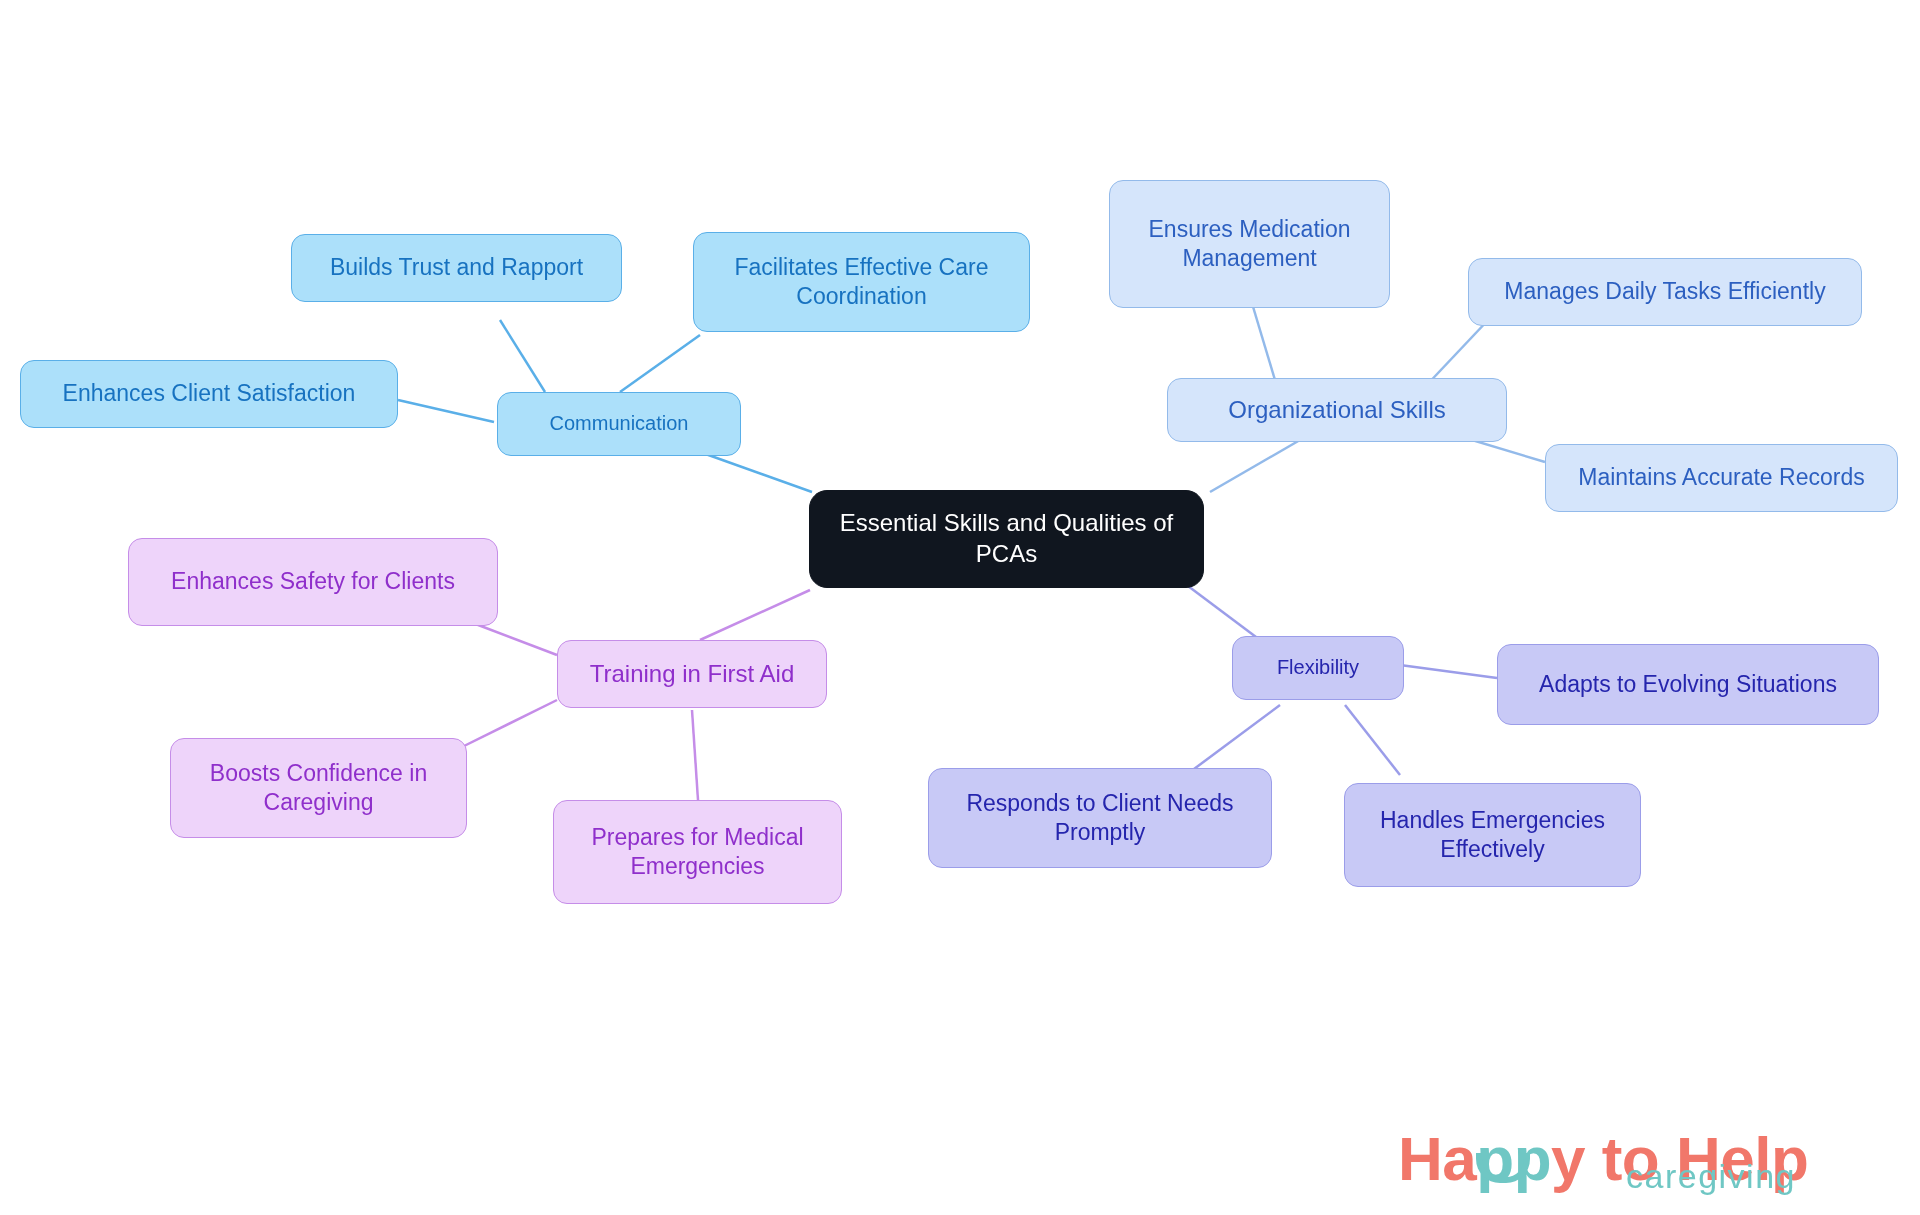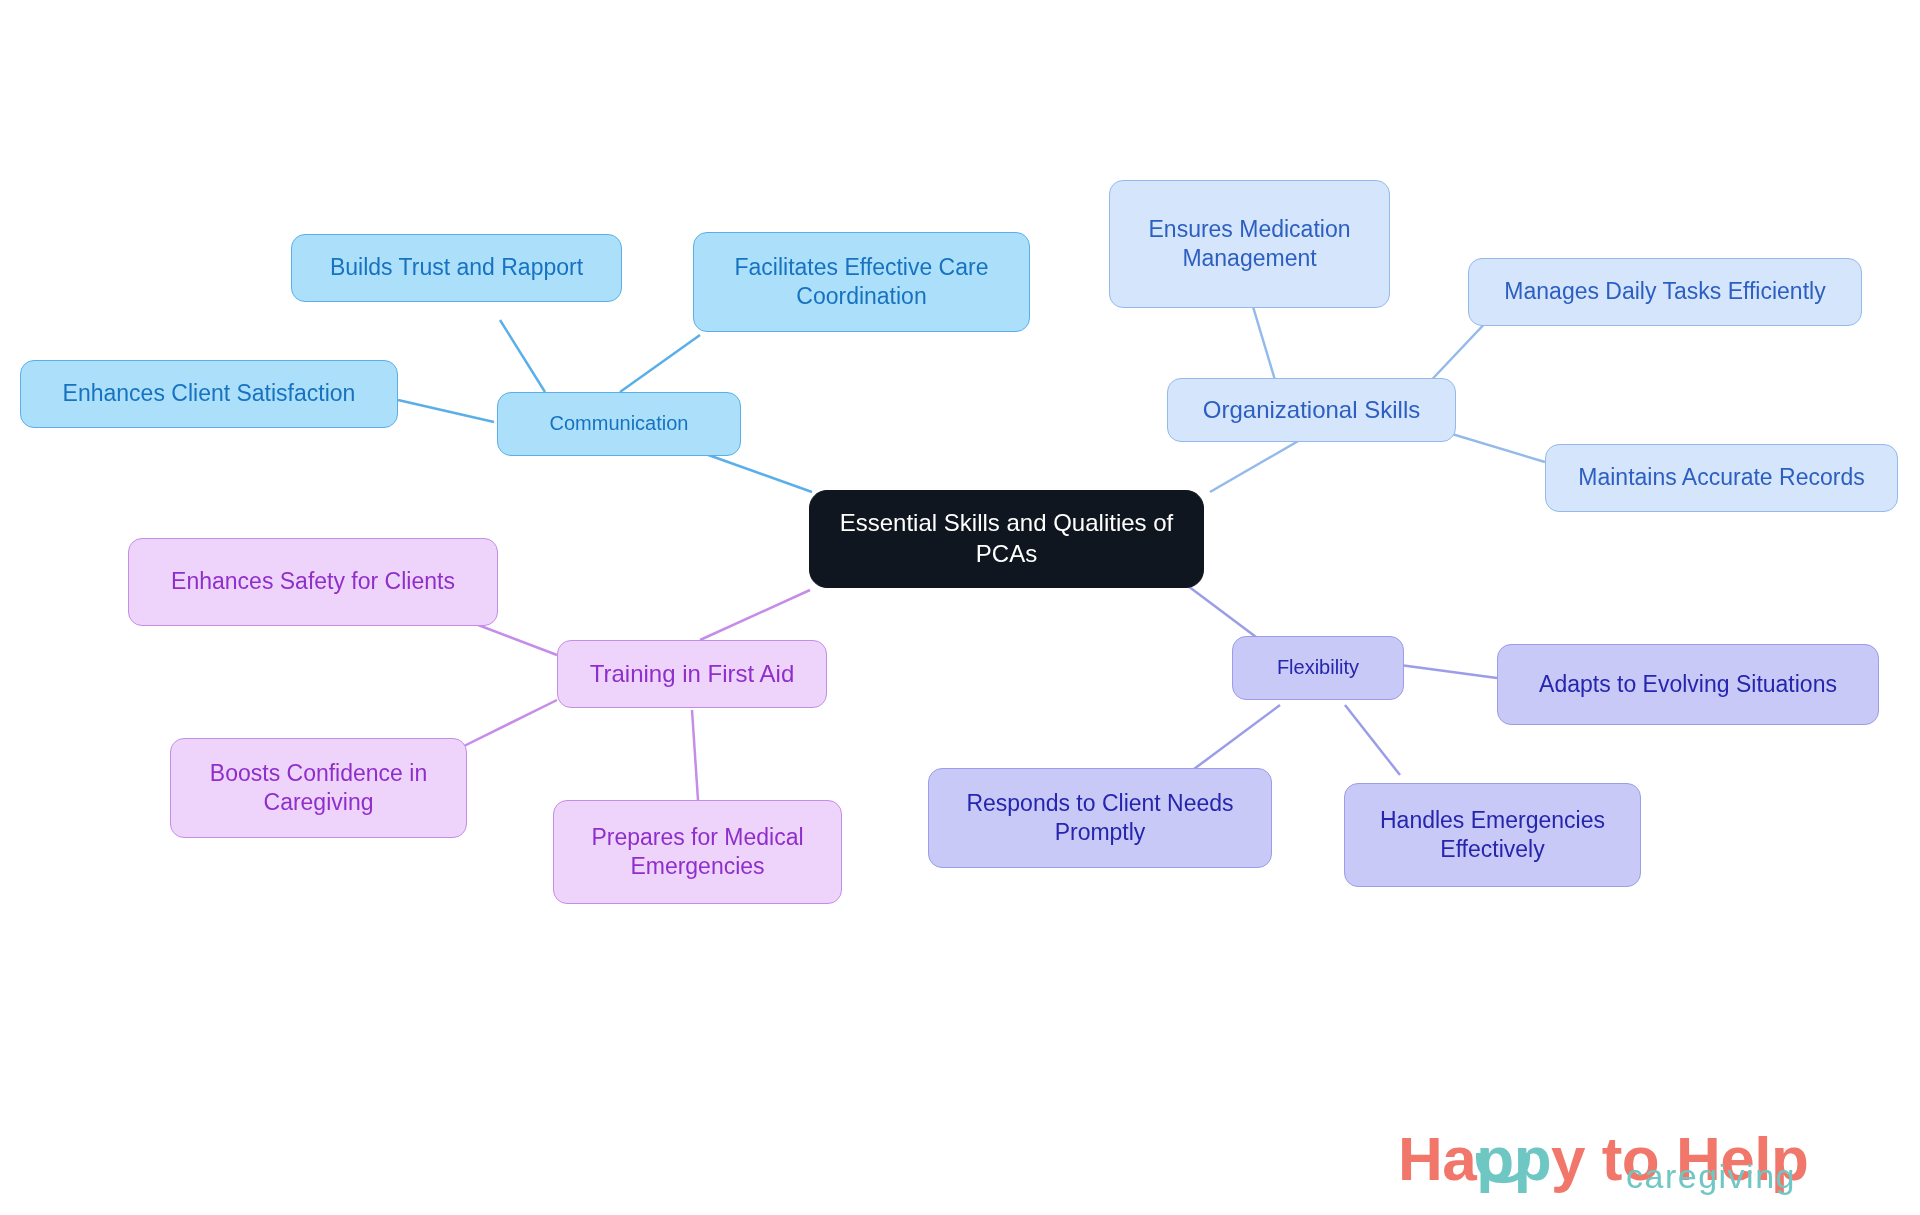--- a/index.html
+++ b/index.html
@@ -187,21 +187,21 @@
   </div>
 
   <div class="node n-comm-leaf" style="left:291px; top:234px; width:331px; height:68px;">
     <span>Builds Trust and Rapport</span>
   </div>
 
   <div class="node n-comm-leaf" style="left:693px; top:232px; width:337px; height:100px;">
     <span>Facilitates Effective Care Coordination</span>
   </div>
 
-  <div class="node n-org-branch" style="left:1167px; top:378px; width:289px; height:64px;align-items:center;">
+  <div class="node n-org-branch" style="left:1167px; top:378px; width:340px; height:64px;align-items:center;">
     <span>Organizational Skills</span>
   </div>
 
   <div class="node n-org-leaf" style="left:1109px; top:180px; width:281px; height:128px;">
     <span>Ensures Medication Management</span>
   </div>
 
   <div class="node n-org-leaf" style="left:1468px; top:258px; width:394px; height:68px;">
     <span>Manages Daily Tasks Efficiently</span>
   </div>

